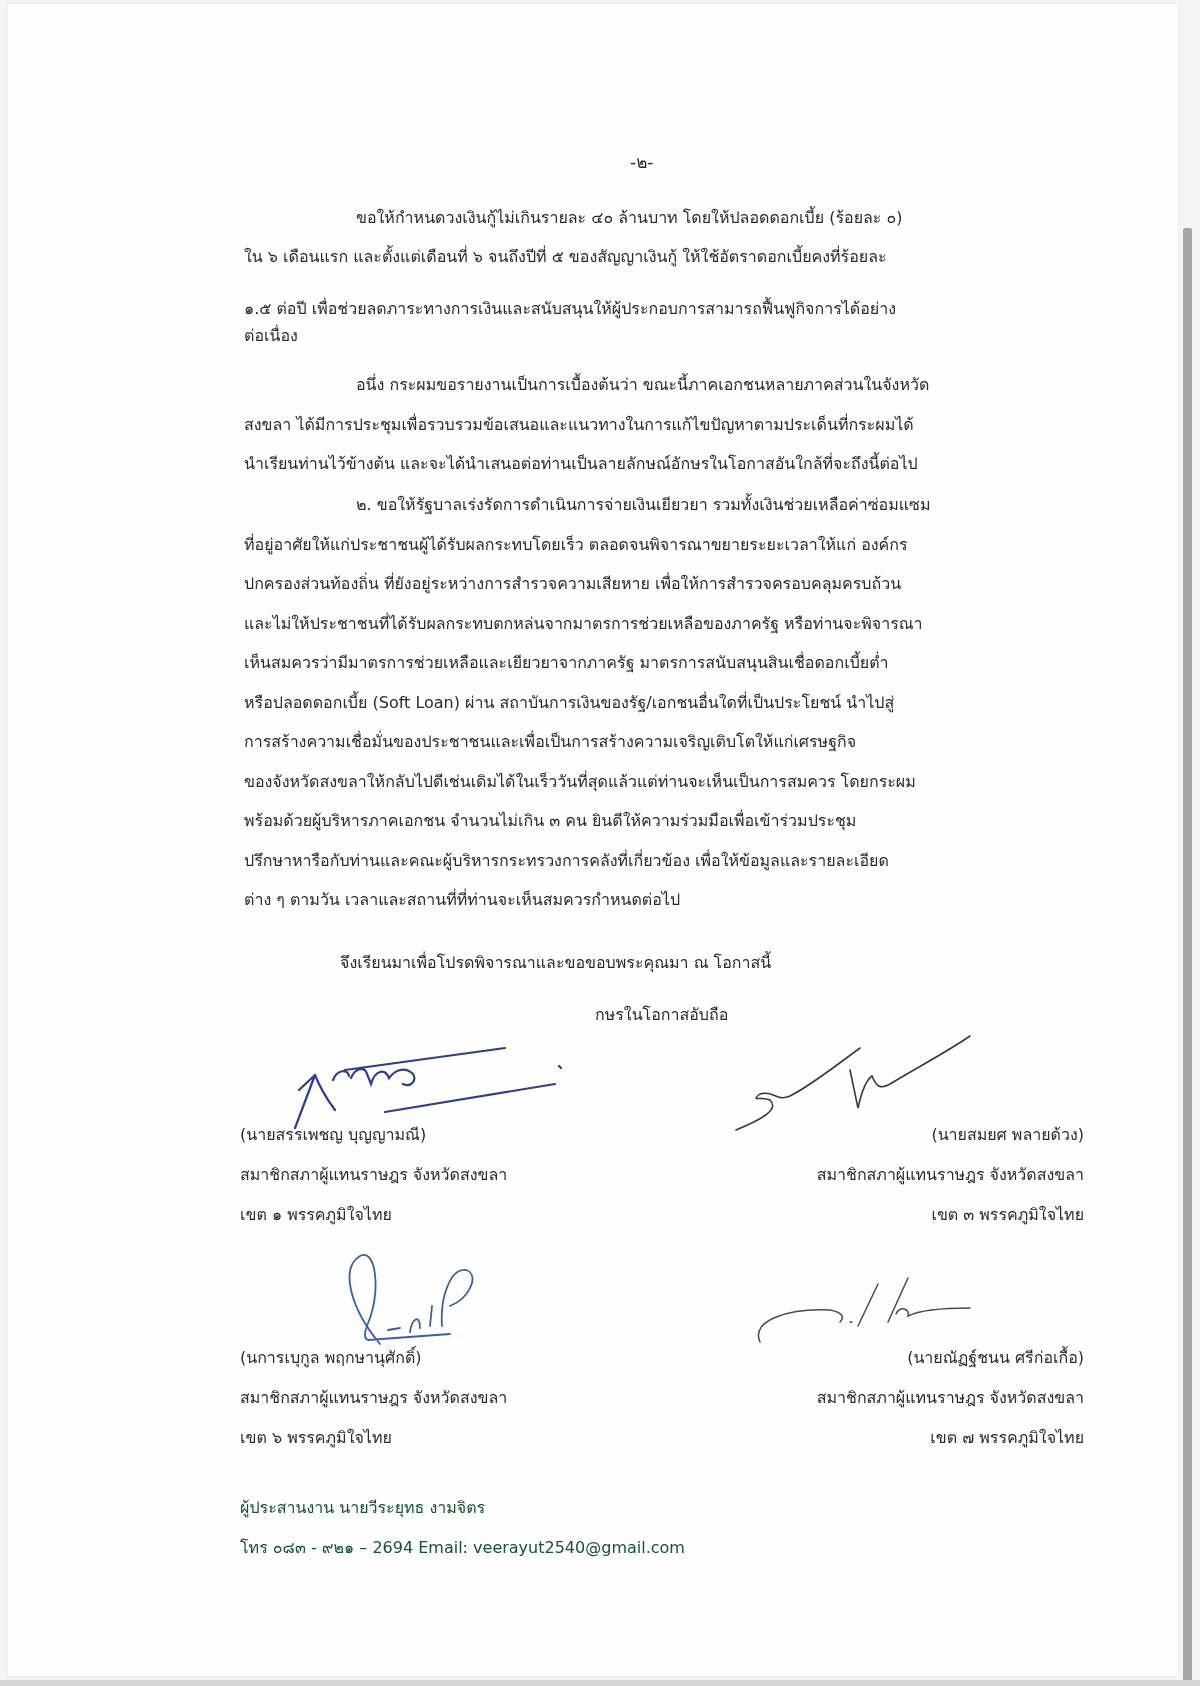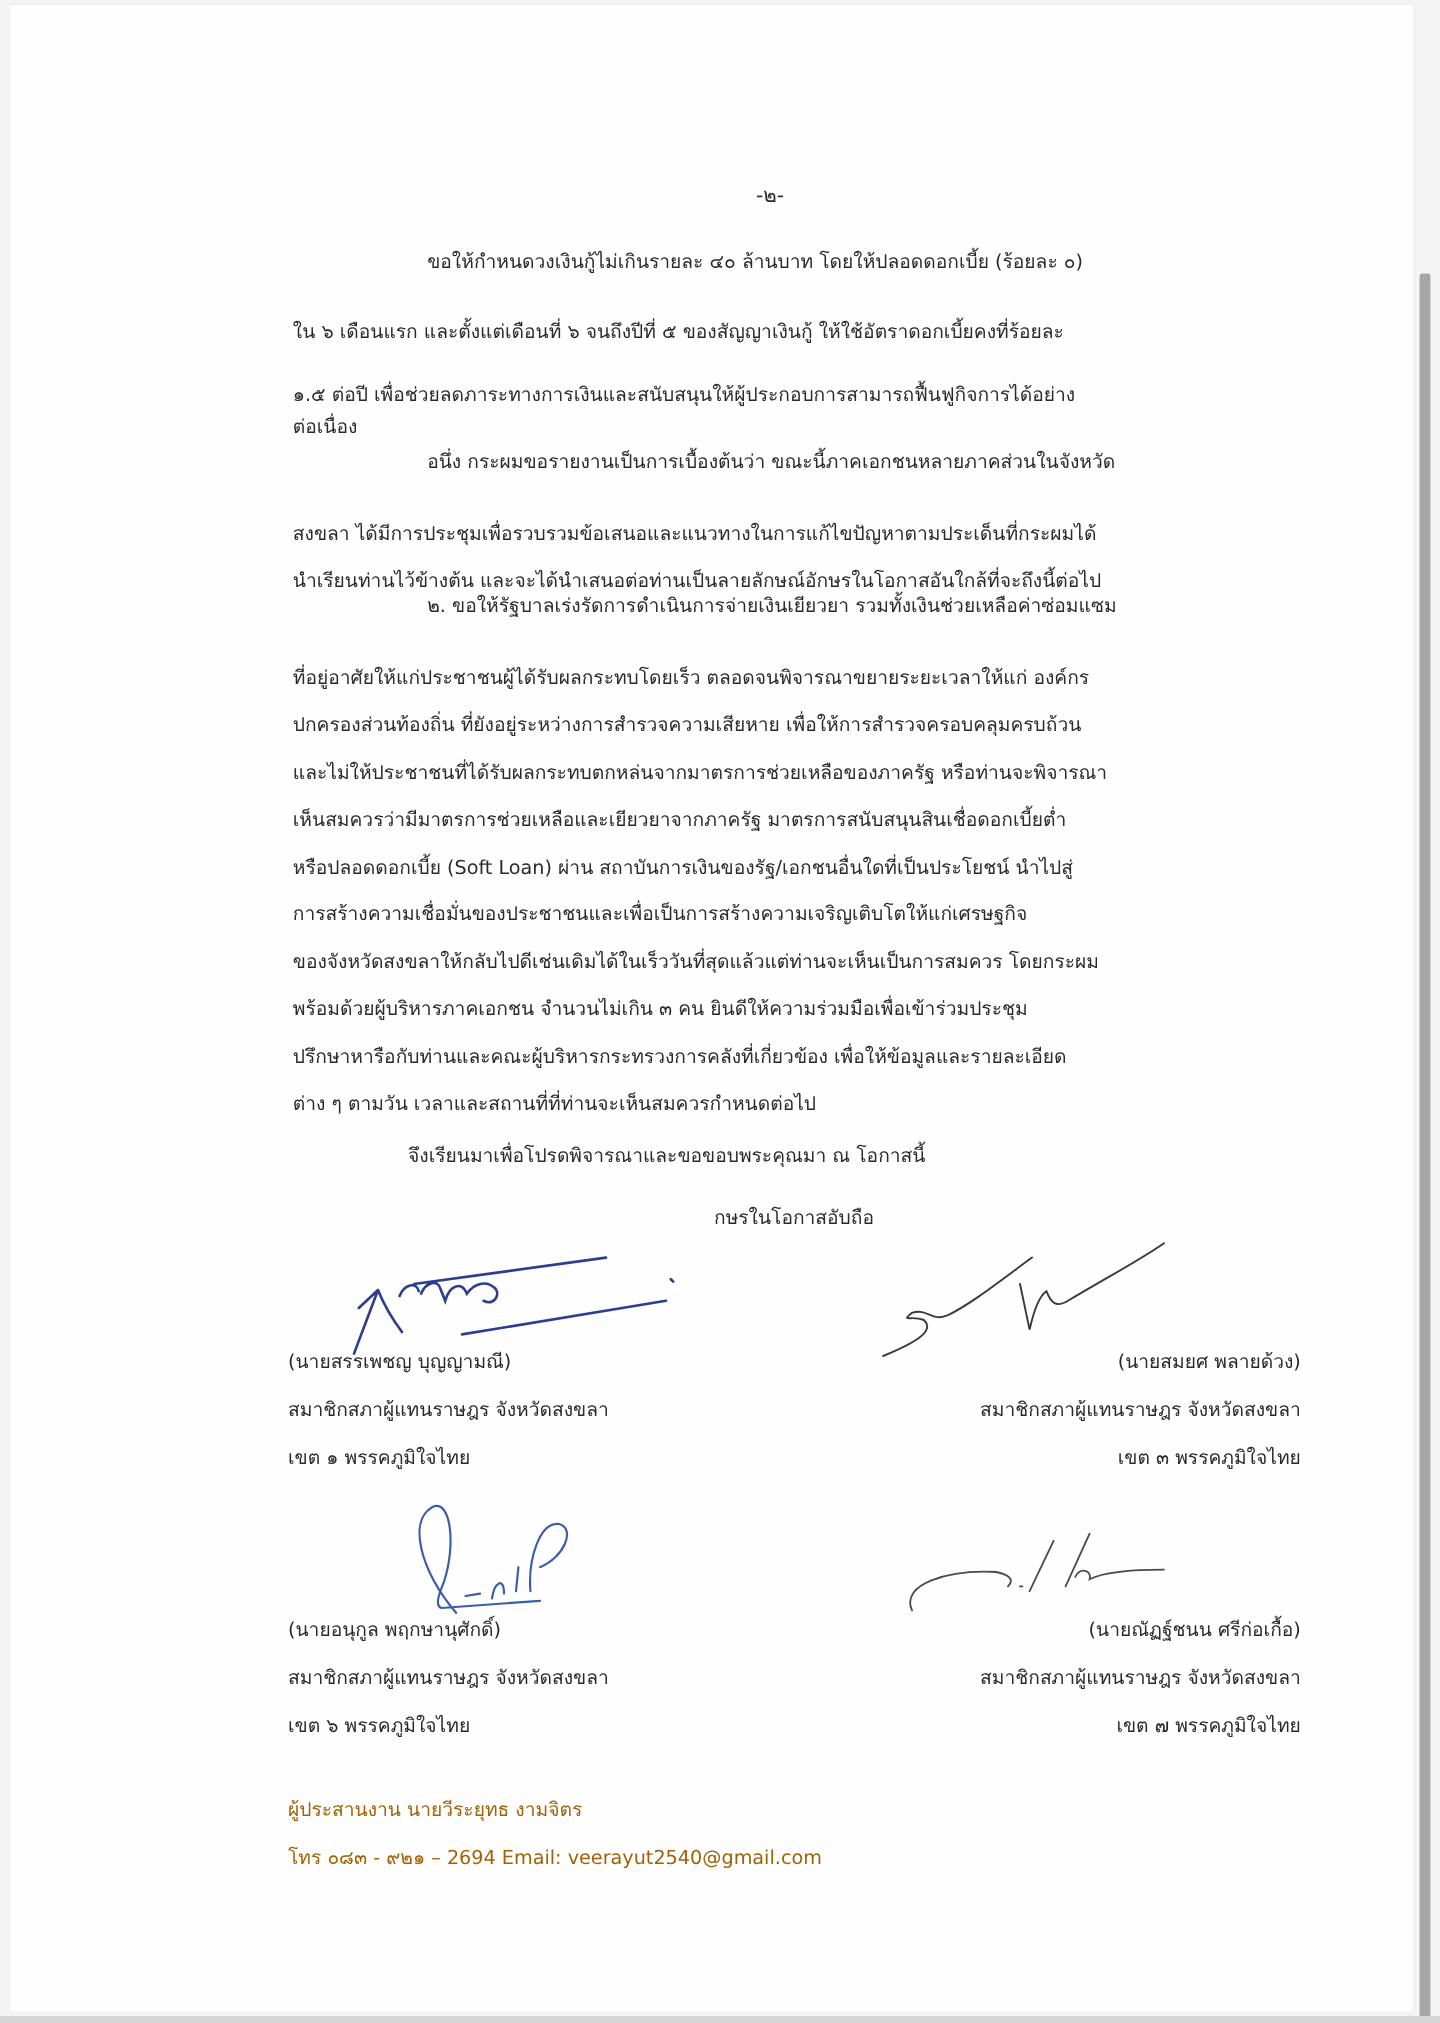--- a/index.html
+++ b/index.html
@@ -15,26 +15,26 @@
   }
   .scrollbar {
     position:absolute; left:1183px; top:228px; width:9px; height:1458px;
     background:#a6a6a6; border-radius:2px;
   }
   .bottom-edge {
     position:absolute; left:0; top:1680px; width:1200px; height:6px; background:#d6d6d6;
   }
   .txt { position:absolute; color:#2a2a2a; font-size:16px; white-space:nowrap; letter-spacing:0; }
   .page-no { left:630px; top:148px; font-size:17px; }
-  .line { left:244px;margin-top:20px; }
+  .line { left:244px; }
   .indent1 { left:356px; }
   .center-col-left { width:380px; left:240px; }
   .center-col-right { text-align:right; width:380px; left:704px; }
   .sig { position:absolute; }
-  .contact { color:#a16207; }
+  .contact { color:#14532d; }
 </style>
 </head>
 <body>
 
 <div class="page"></div>
 <div class="scrollbar"></div>
 <div class="bottom-edge"></div>
 
 <div class="txt page-no">-๒-</div>
 
@@ -72,21 +72,21 @@
 <svg class="sig" style="left:730px; top:1030px" width="260" height="110" viewBox="0 0 260 110">
   <path d="M6 100 C30 90 50 80 40 70 C30 66 20 72 30 64 C44 60 46 72 60 66 C80 56 100 40 130 18 M120 40 L128 78 C132 60 136 50 142 46 C146 56 150 60 160 54 C190 36 220 20 240 6" fill="none" stroke="#3a3a3a" stroke-width="1.6" stroke-linecap="round"></path>
 </svg>
 <div class="txt center-col-right" style="top:1122px">(นายสมยศ พลายด้วง)</div>
 <div class="txt center-col-right" style="top:1162px">สมาชิกสภาผู้แทนราษฎร จังหวัดสงขลา</div>
 <div class="txt center-col-right" style="top:1202px">เขต ๓ พรรคภูมิใจไทย</div>
 
 <svg class="sig" style="left:340px; top:1248px" width="160" height="100" viewBox="0 0 160 100">
   <path d="M40 96 C10 60 0 20 20 8 C36 0 40 40 30 70 C26 80 22 90 28 92 L110 86 M48 82 l12 -2 M70 84 C72 70 80 66 80 80 M90 78 L92 58 M102 78 C100 50 110 20 126 22 C140 26 130 50 110 58" fill="none" stroke="#3a5ea8" stroke-width="1.8" stroke-linecap="round"></path>
 </svg>
-<div class="txt center-col-left" style="top:1345px">(นายอนุกูล พฤกษานุศักดิ์)</div>
+<div class="txt center-col-left" style="top:1345px">(นการเบุกูล พฤกษานุศักดิ์)</div>
 <div class="txt center-col-left" style="top:1385px">สมาชิกสภาผู้แทนราษฎร จังหวัดสงขลา</div>
 <div class="txt center-col-left" style="top:1425px">เขต ๖ พรรคภูมิใจไทย</div>
 
 <svg class="sig" style="left:750px; top:1270px" width="240" height="80" viewBox="0 0 240 80">
   <path d="M10 72 C0 50 40 38 80 40 C90 42 96 46 90 52 M100 52 l2 0 M108 56 L128 14 M138 52 L158 8 M146 44 C150 36 160 38 158 46 C170 40 190 38 220 38" fill="none" stroke="#4a4a4a" stroke-width="1.5" stroke-linecap="round"></path>
 </svg>
 <div class="txt center-col-right" style="top:1345px">(นายณัฏฐ์ชนน ศรีก่อเกื้อ)</div>
 <div class="txt center-col-right" style="top:1385px">สมาชิกสภาผู้แทนราษฎร จังหวัดสงขลา</div>
 <div class="txt center-col-right" style="top:1425px">เขต ๗ พรรคภูมิใจไทย</div>
 

